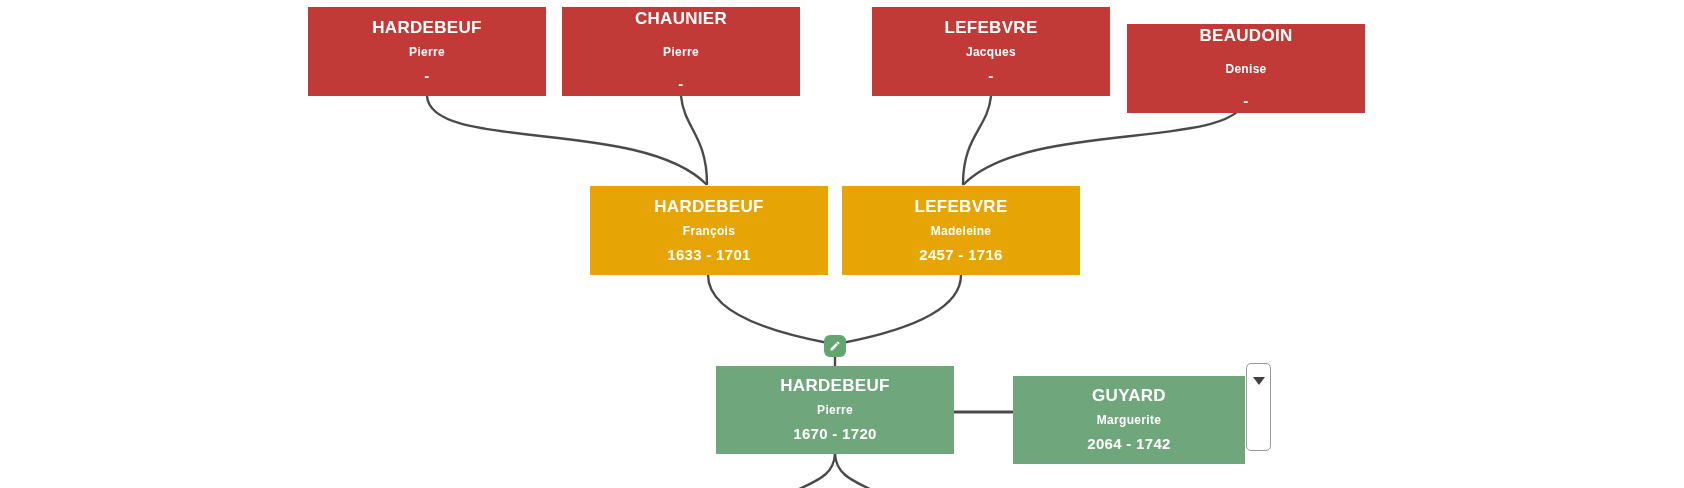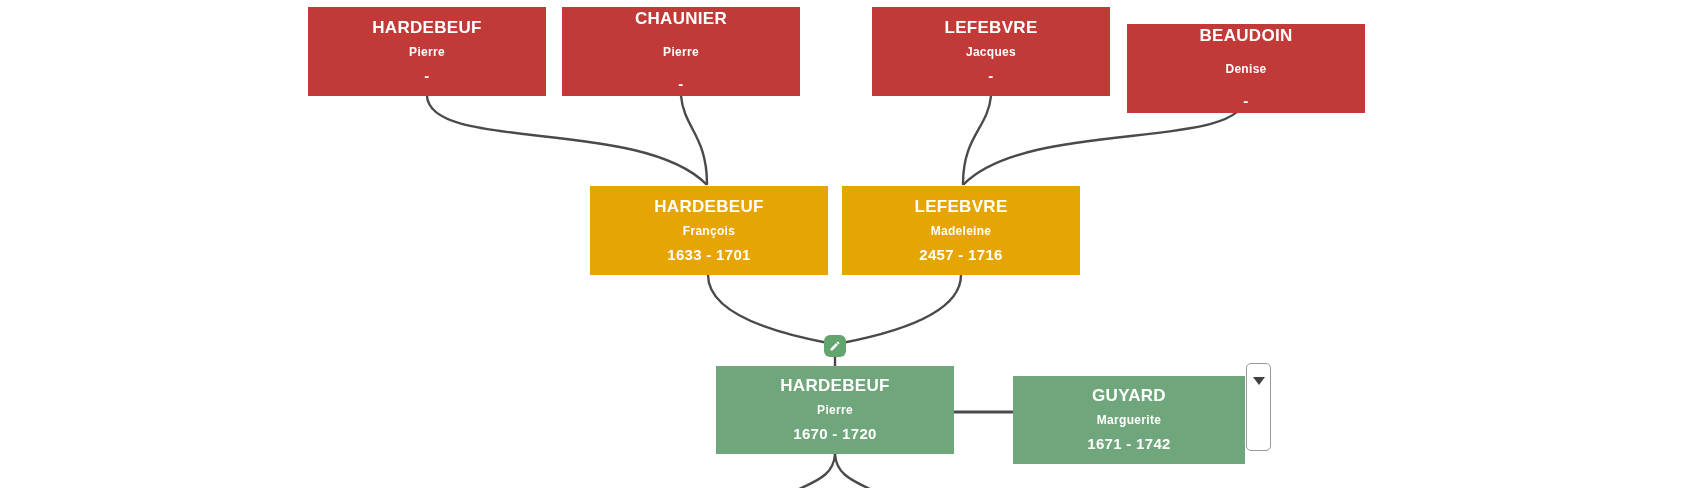--- a/index.html
+++ b/index.html
@@ -96,20 +96,20 @@
   </button>
 
   <div class="card gen3" style="left:716px;top:366px;height:88px;">
     <div class="surname">HARDEBEUF</div>
     <div class="given">Pierre</div>
     <div class="dates">1670 - 1720</div>
   </div>
   <div class="card gen3" style="left:1013px;top:376px;width:232px;height:88px;">
     <div class="surname">GUYARD</div>
     <div class="given">Marguerite</div>
-    <div class="dates">1671 - 1742</div>
+    <div class="dates">2064 - 1742</div>
   </div>
 
   <button class="spouse-expander">
     <span class="caret-down"></span>
   </button>
 
 </div>
 
 </body></html>

